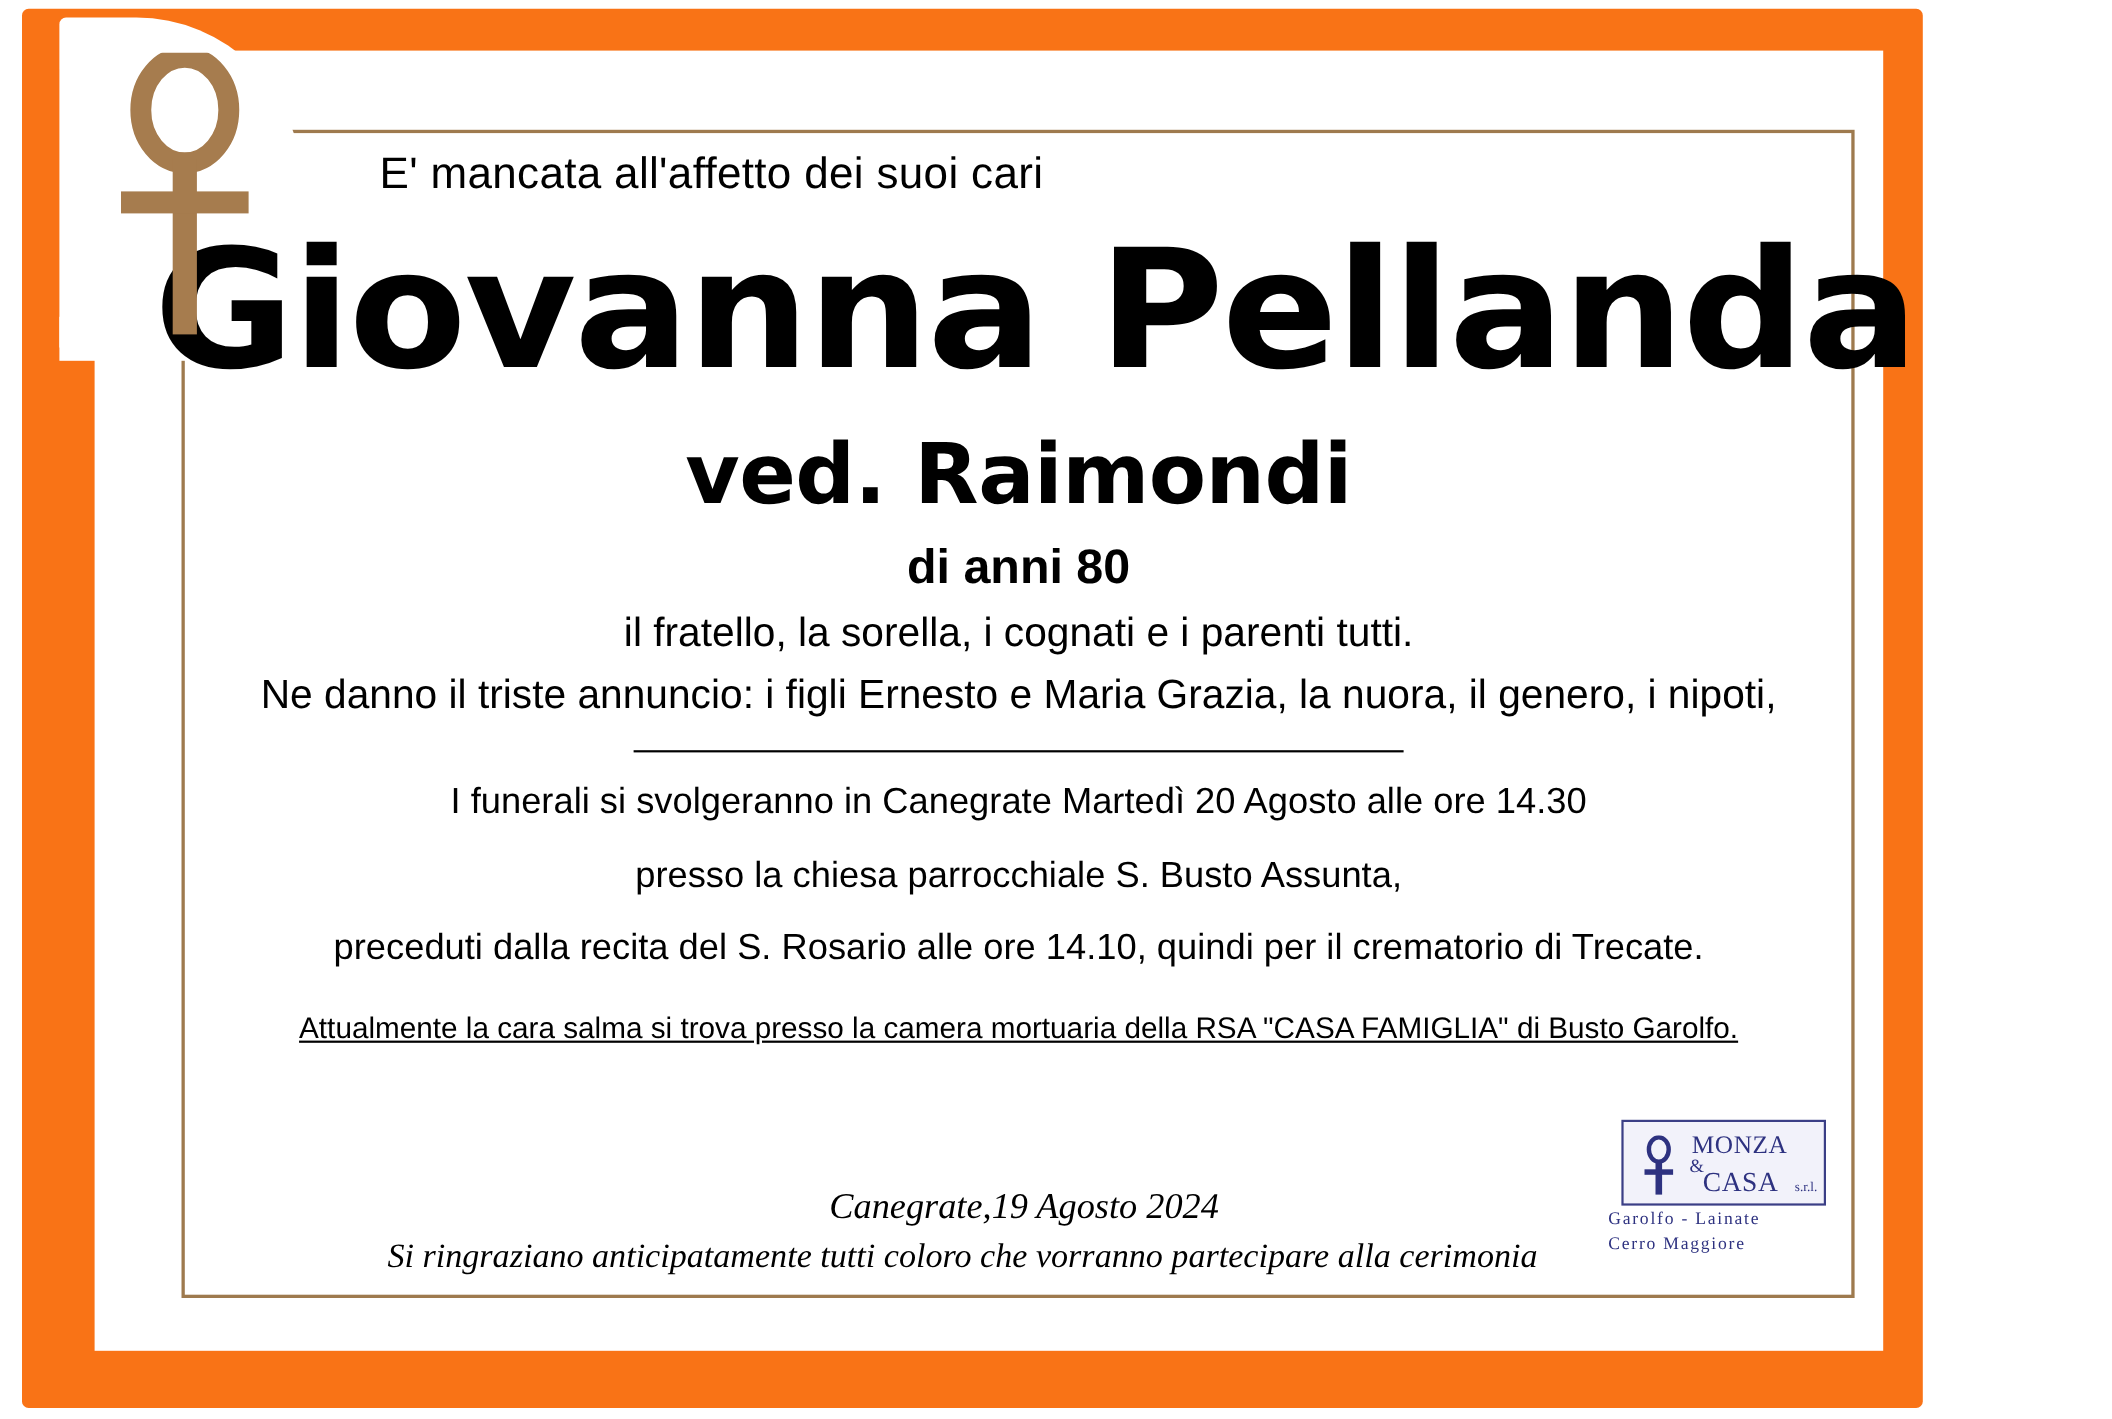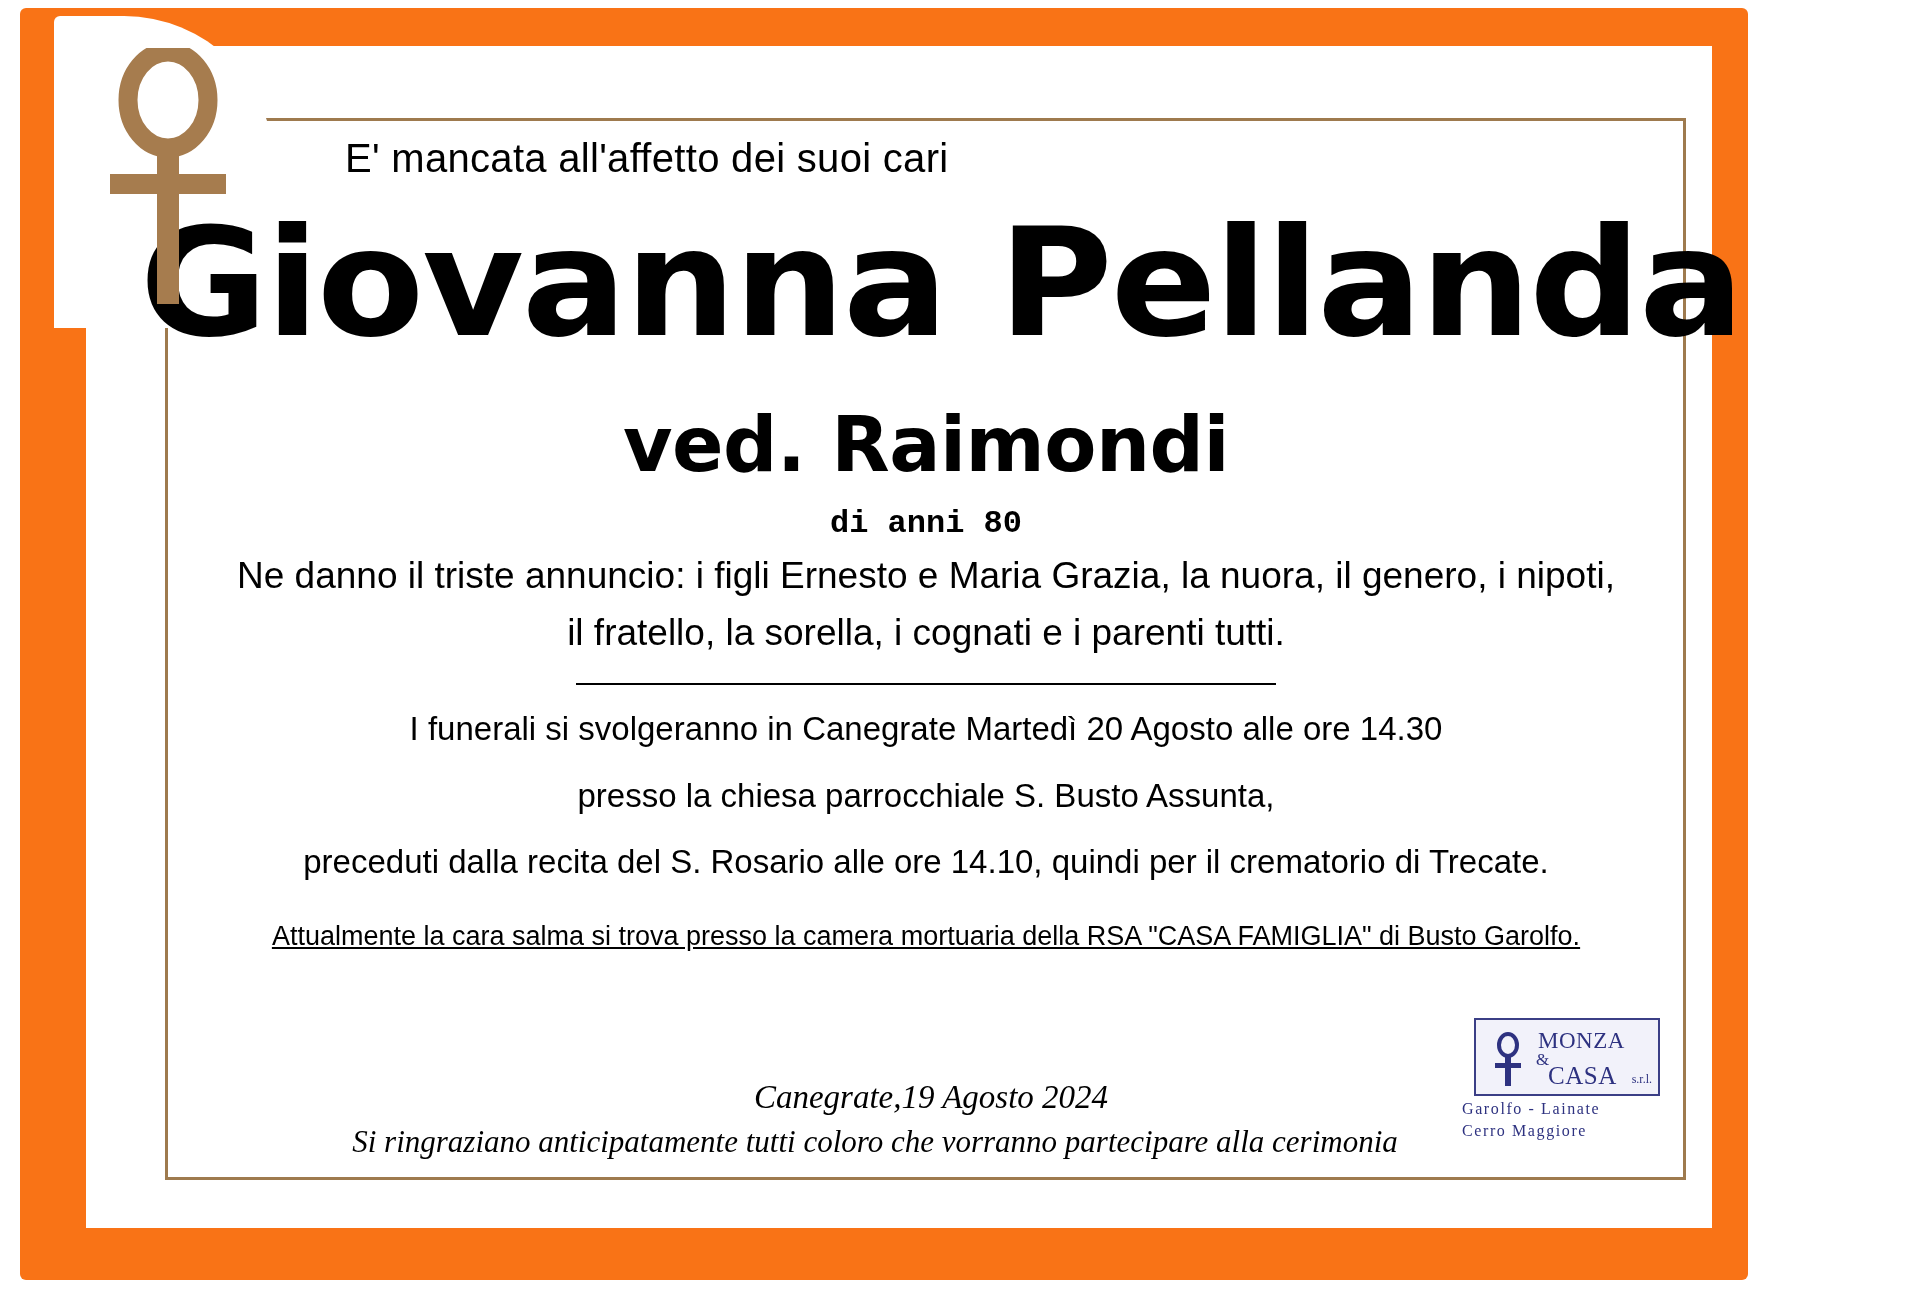--- a/index.html
+++ b/index.html
@@ -105,28 +105,28 @@
     letter-spacing: -2px;
     transform: scaleX(1.04);
     margin-top: 14px;
     white-space: nowrap;
   }
 
   .widow {
     font-family: "DejaVu Sans", sans-serif;
     font-weight: bold;
     font-size: 76px;
-    margin-top: 28px;
+    margin-top: 14px;
     letter-spacing: -0.5px;
   }
 
   .age {
-    font-family: Liberation Mono, monospace;
+    font-family: Liberation Sans, sans-serif;
     font-weight: bold;
-    font-size: 32px;
+    font-size: 44px;
     margin-top: 16px;
   }
 
   .announce {
     font-size: 37px;
     line-height: 1.28;
     margin-top: 10px;
   }
 
   .rule {
@@ -259,22 +259,22 @@
   <div class="content">
 
     <div class="line-pre">E' mancata all'affetto dei suoi cari</div>
 
     <div class="name">Giovanna Pellanda</div>
 
     <div class="widow">ved. Raimondi</div>
 
     <div class="age">di anni 80</div>
 
+    <div class="announce">il fratello, la sorella, i cognati e i parenti tutti.</div>
     <div class="announce">Ne danno il triste annuncio: i figli Ernesto e Maria Grazia, la nuora, il genero, i nipoti,</div>
-    <div class="announce">il fratello, la sorella, i cognati e i parenti tutti.</div>
 
     <div class="rule"></div>
 
     <div class="funeral">I funerali si svolgeranno in Canegrate Martedì 20 Agosto alle ore 14.30</div>
     <div class="funeral">presso la chiesa parrocchiale S. Busto Assunta,</div>
     <div class="funeral">preceduti dalla recita del S. Rosario alle ore 14.10, quindi per il crematorio di Trecate.</div>
 
     <div class="salma">Attualmente la cara salma si trova presso la camera mortuaria della RSA "CASA FAMIGLIA" di Busto Garolfo.</div>
 
     <div class="footer">

